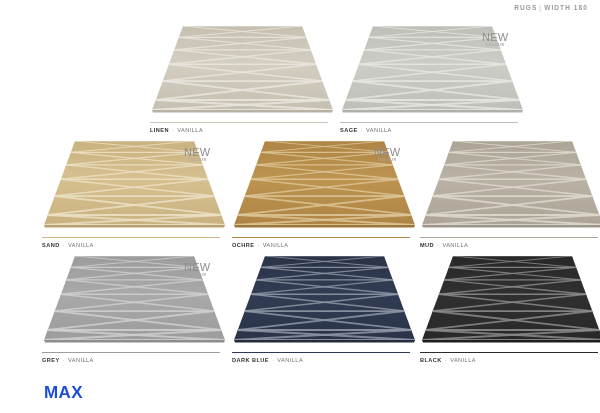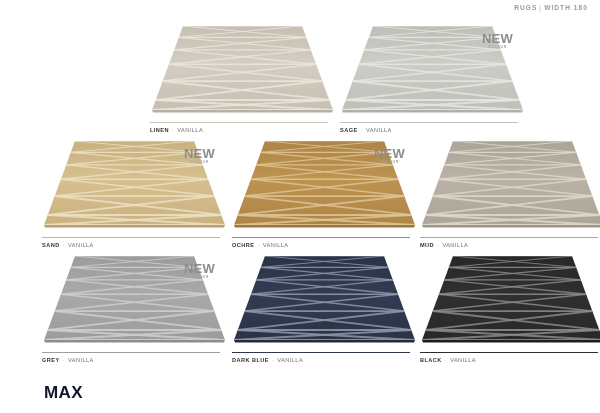--- a/index.html
+++ b/index.html
@@ -57,36 +57,36 @@
 
   
   .badge{
     position:absolute;
     text-align:center;
     line-height:1;
     z-index:5;
   }
   .badge .b1{
     display:block;
-    font-size:13px;font-weight:700;letter-spacing:.2px;
+    font-size:11px;font-weight:400;letter-spacing:.2px;
     color:#8d8d8d;
   }
   .badge .b2{
     display:block;
     font-size:3.6px;font-weight:700;letter-spacing:.55px;
     color:#a8a8a8;margin-top:1px;
   }
 
   
   .footer-title{
     position:absolute;
     left:44px;bottom:10px;
     font-size:17px;font-weight:700;
     letter-spacing:.4px;
-    color:#0f172a;
+    color:#1d4ed8;
   }
 </style>
 </head>
 <body>
 
 <div class="page">
 
   <div class="header">
     <span>RUGS</span><span class="sep">|</span><span>WIDTH 180</span>
   </div>

